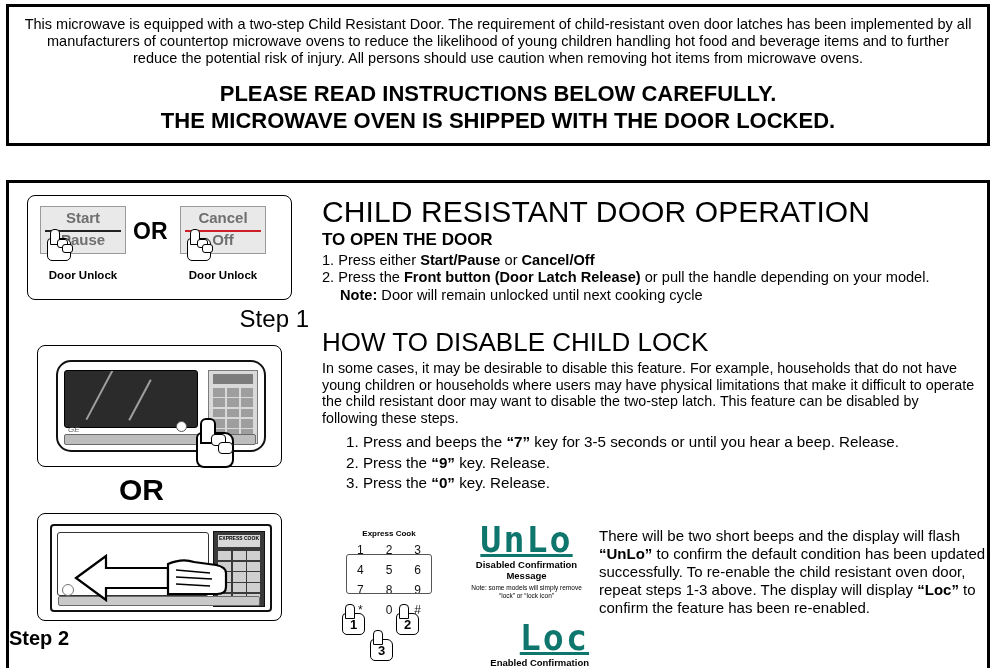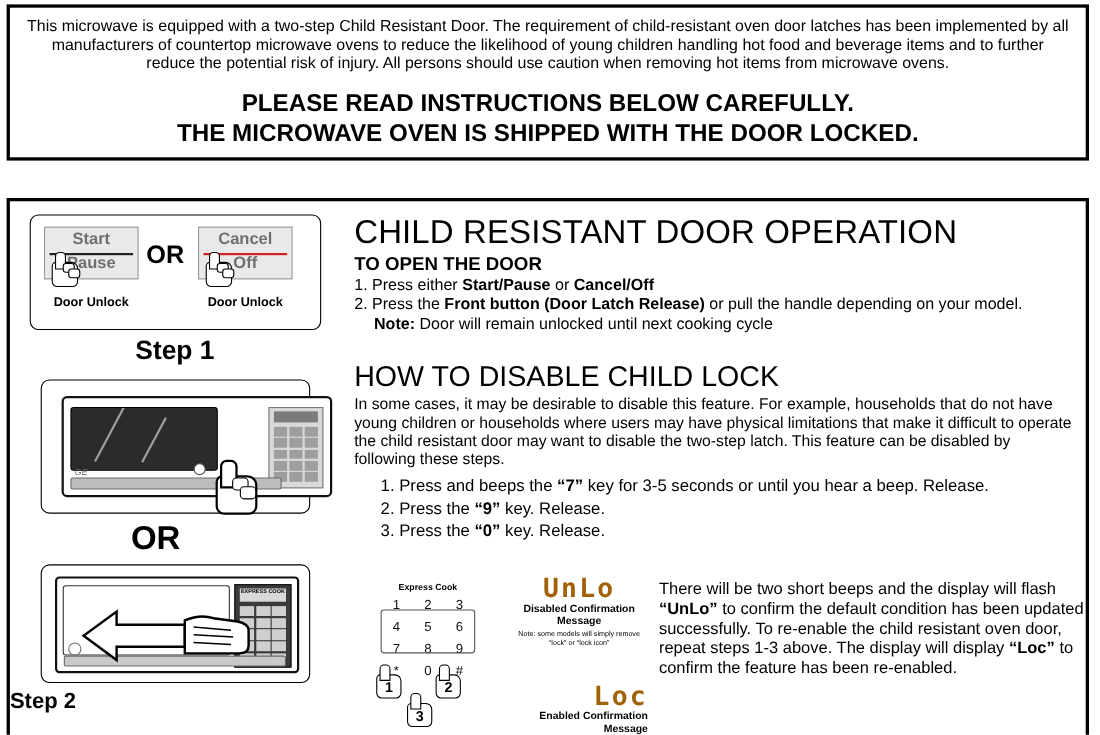--- a/index.html
+++ b/index.html
@@ -152,44 +152,43 @@
     border-radius: 3px;
   }
   .hand .k1 { left: 10px; top: 10px; }
   .hand .k2 { left: 15px; top: 15px; }
 
   .step1-label {
     position: absolute;
     left: 0;
     top: 122px;
     width: 300px;
-    text-align: center;
+    text-align: right;
     font-size: 24px;
-    font-weight: bold;
+    font-weight: normal;
   }
 
   .step2-card-top {
     position: absolute;
     left: 28px;
     top: 162px;
     width: 245px;
     height: 122px;
     border: 1.5px solid #000;
     border-radius: 8px;
     box-sizing: border-box;
     background: #fff;
   }
   .mw-body {
     position: absolute;
     left: 18px; top: 14px;
     width: 206px; height: 88px;
     border: 2px solid #111;
-    border-radius: 5px;
-    background: #fff;
-    padding-left: 36px;
+    border-radius: 15px;
+    background: #fff;
   }
   .mw-door {
     position: absolute;
     left: 6px; top: 8px;
     width: 132px; height: 56px;
     background: #2b2b2b;
     border: 1.5px solid #000;
     border-radius: 3px;
     overflow: hidden;
   }
@@ -511,25 +510,26 @@
 
   .display-fig {
     position: absolute;
     left: 150px;
     top: 2px;
     width: 125px;
     text-align: center;
   }
   .seg-text {
     font-family: "DejaVu Sans Mono", monospace;
-    font-size: 24px;
+    font-size: 35px;
     letter-spacing: 2px;
-    color: #a16207;
+    color: #0f766e;
     font-weight: bold;
     line-height: 1;
+    text-decoration: underline;
   }
   .cap-bold {
     font-size: 9.5px;
     font-weight: bold;
     line-height: 1.15;
     margin-top: 2px;
   }
   .cap-note {
     font-size: 6.5px;
     line-height: 1.2;

